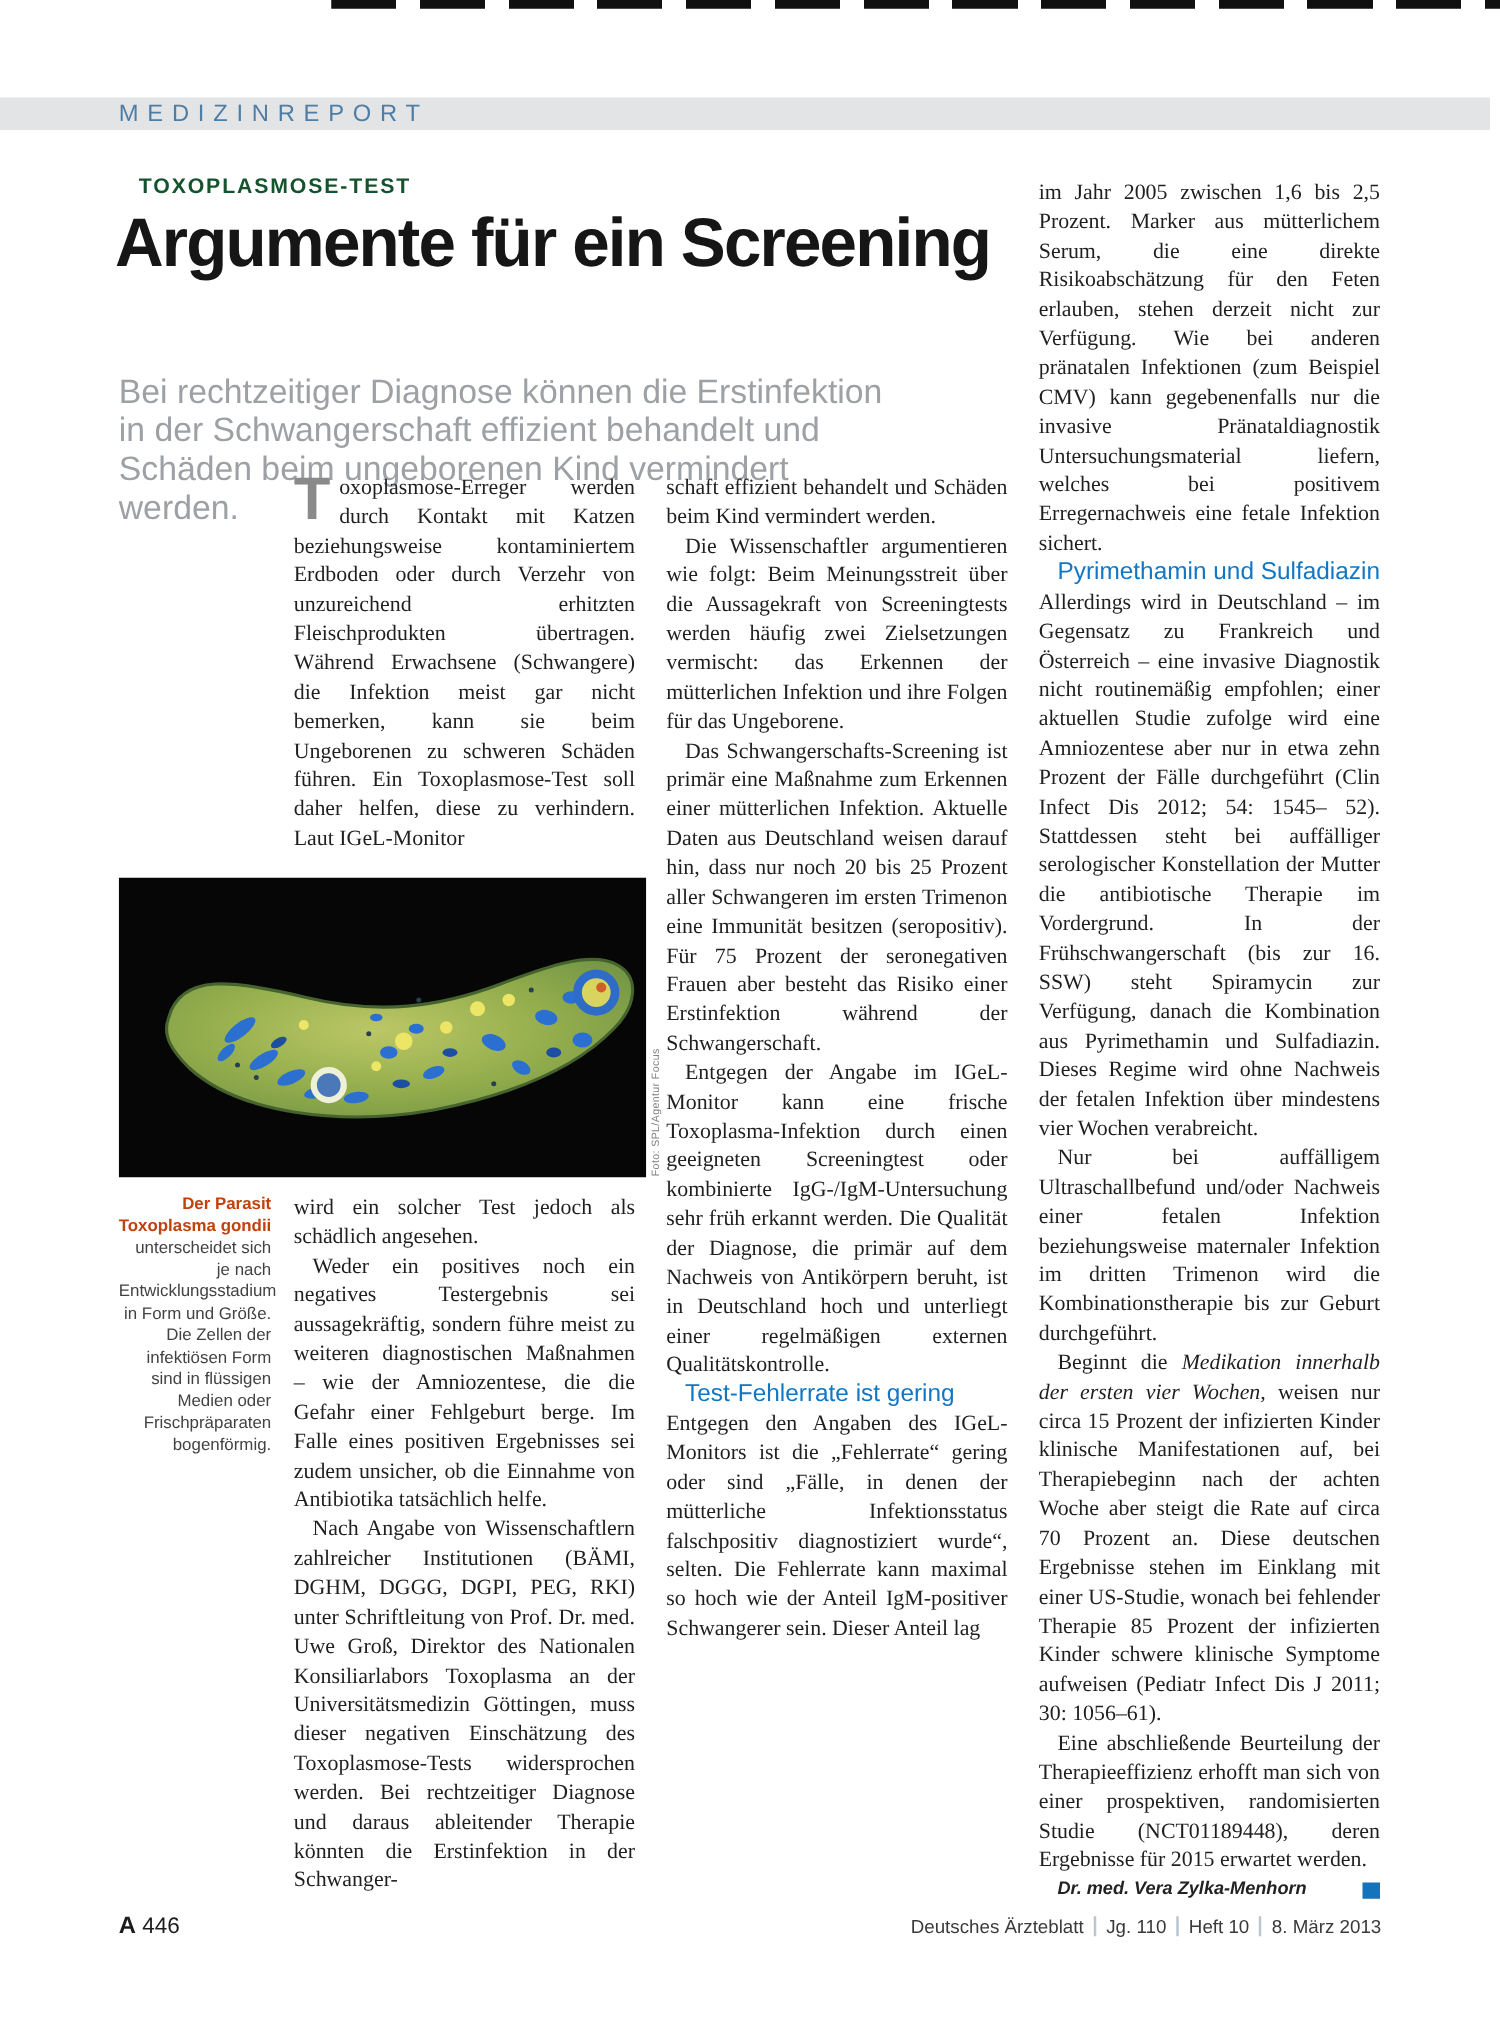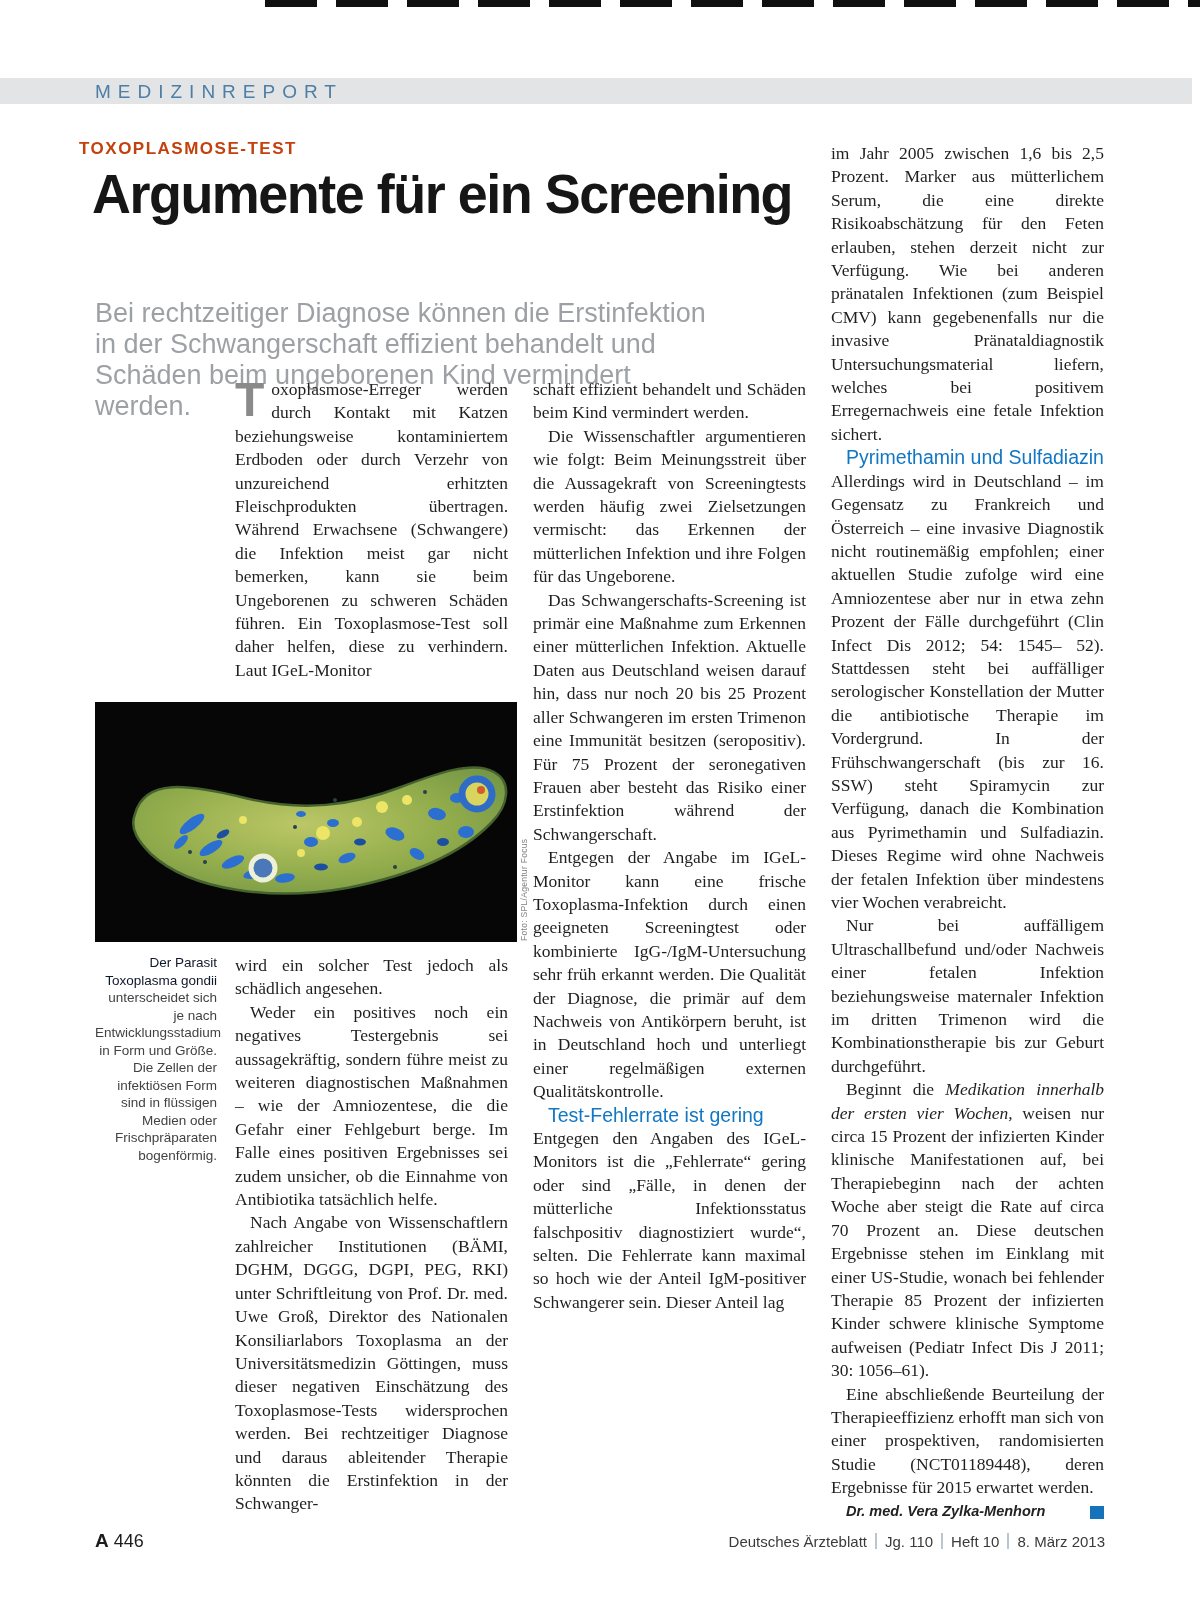--- a/index.html
+++ b/index.html
@@ -7,21 +7,21 @@
     position:relative;width:1200px;height:1623px;background:#ffffff;overflow:hidden;
     font-family:"Liberation Sans","DejaVu Sans",sans-serif;
   }
   
   .top-dashes{position:absolute;left:265px;top:0;width:935px;height:7px;
     background:repeating-linear-gradient(90deg,#101010 0 52px,transparent 52px 71px);}
   
   .band{position:absolute;left:0;top:50px;width:1192px;height:26px;background:#e3e4e6;margin-top:28px;}
   .band-label{position:absolute;left:95px;top:3px;font-size:19px;letter-spacing:7px;color:#4d7ea6;}
   
-  .kicker{position:absolute;left:79px;top:139px;font-size:17px;font-weight:bold;letter-spacing:1.5px;color:#c2410c;}
+  .kicker{position:absolute;left:111px;top:139px;font-size:17px;font-weight:bold;letter-spacing:1.5px;color:#14532d;}
   .headline{position:absolute;left:92px;top:166px;width:720px;font-size:55px;font-weight:bold;
     letter-spacing:-1.5px;color:#161616;line-height:1.05;transform:scaleX(.98);transform-origin:left;}
   .standfirst{position:absolute;left:95px;top:251px;width:612px;font-size:27px;line-height:31px;color:#9da0a4;margin-top:47px;}
   
   .bodycol{position:absolute;width:273px;font-family:"Liberation Serif","DejaVu Serif",serif;
     font-size:17.5px;line-height:23.4px;color:#1f1f20;text-align:justify;}
   .bodycol p{margin:0;text-indent:15px;}
   .bodycol p.first{text-indent:0;}
   #col1a{left:235px;top:378px;}
   #col1b{left:235px;top:954px;}
@@ -33,21 +33,21 @@
     color:#1177c4;margin:10px 0 4px;text-indent:0;text-align:left;}
   .endmark{float:right;width:14px;height:13px;background:#1473bb;margin-top:6px;}
   .author{font-family:"Liberation Sans","DejaVu Sans",sans-serif;font-weight:bold;font-style:italic;
     font-size:14.5px;color:#222;margin-top:3px;text-indent:0;}
   
   .micrograph{position:absolute;left:95px;top:702px;width:422px;height:240px;display:block;}
   .credit{position:absolute;left:519px;top:833px;height:108px;writing-mode:vertical-rl;
     transform:rotate(180deg);font-size:8.5px;color:#828282;letter-spacing:.3px;display:flex;align-items:center;}
   .caption{position:absolute;left:95px;top:954px;width:122px;font-size:13.5px;line-height:17.5px;
     text-align:right;color:#424244;}
-  .caption .cap-bold{font-weight:normal;color:#0f172a;}
+  .caption .cap-bold{font-weight:bold;color:#c2410c;}
   
   .footer{position:absolute;left:95px;top:1530px;width:1010px;display:flex;
     justify-content:space-between;align-items:center;}
   .folio{font-size:18px;color:#1c1c1c;}
   .folio b{font-size:19px;}
   .journal-line{display:flex;align-items:flex-start;font-size:15px;color:#3a3a3c;}
   .journal-line .sep{width:2px;height:16px;background:#b9c6d2;margin:0 8px;}
 </style>
 </head>
 <body>

